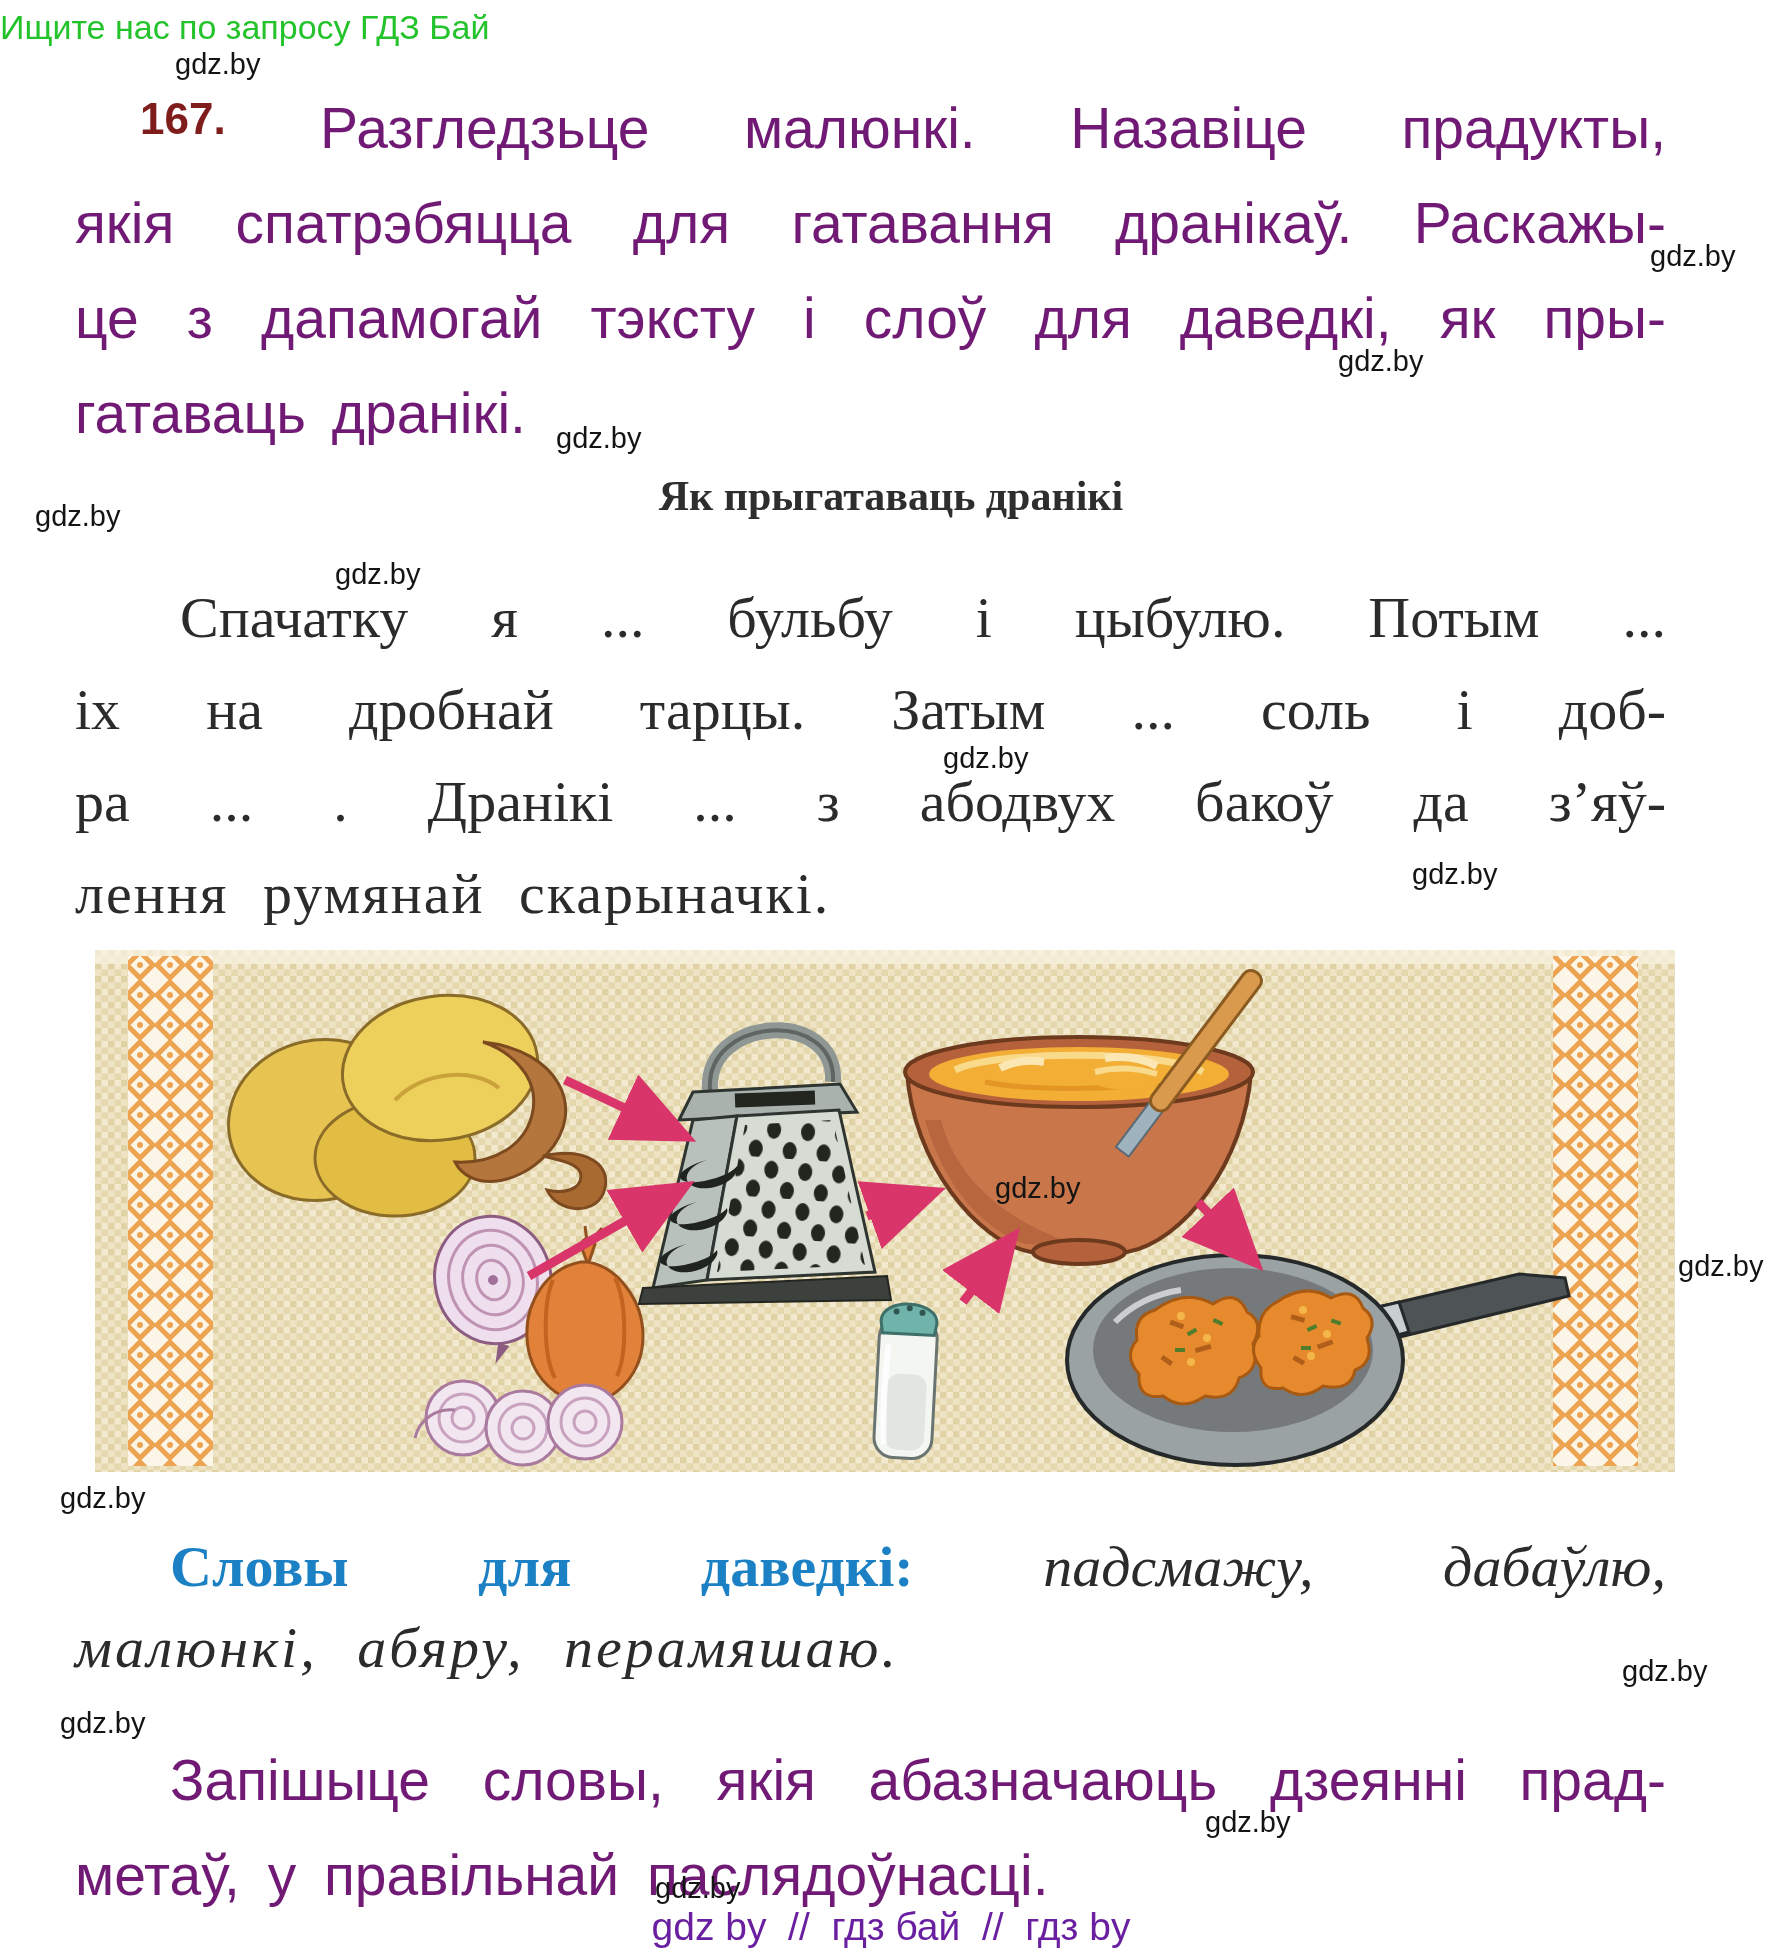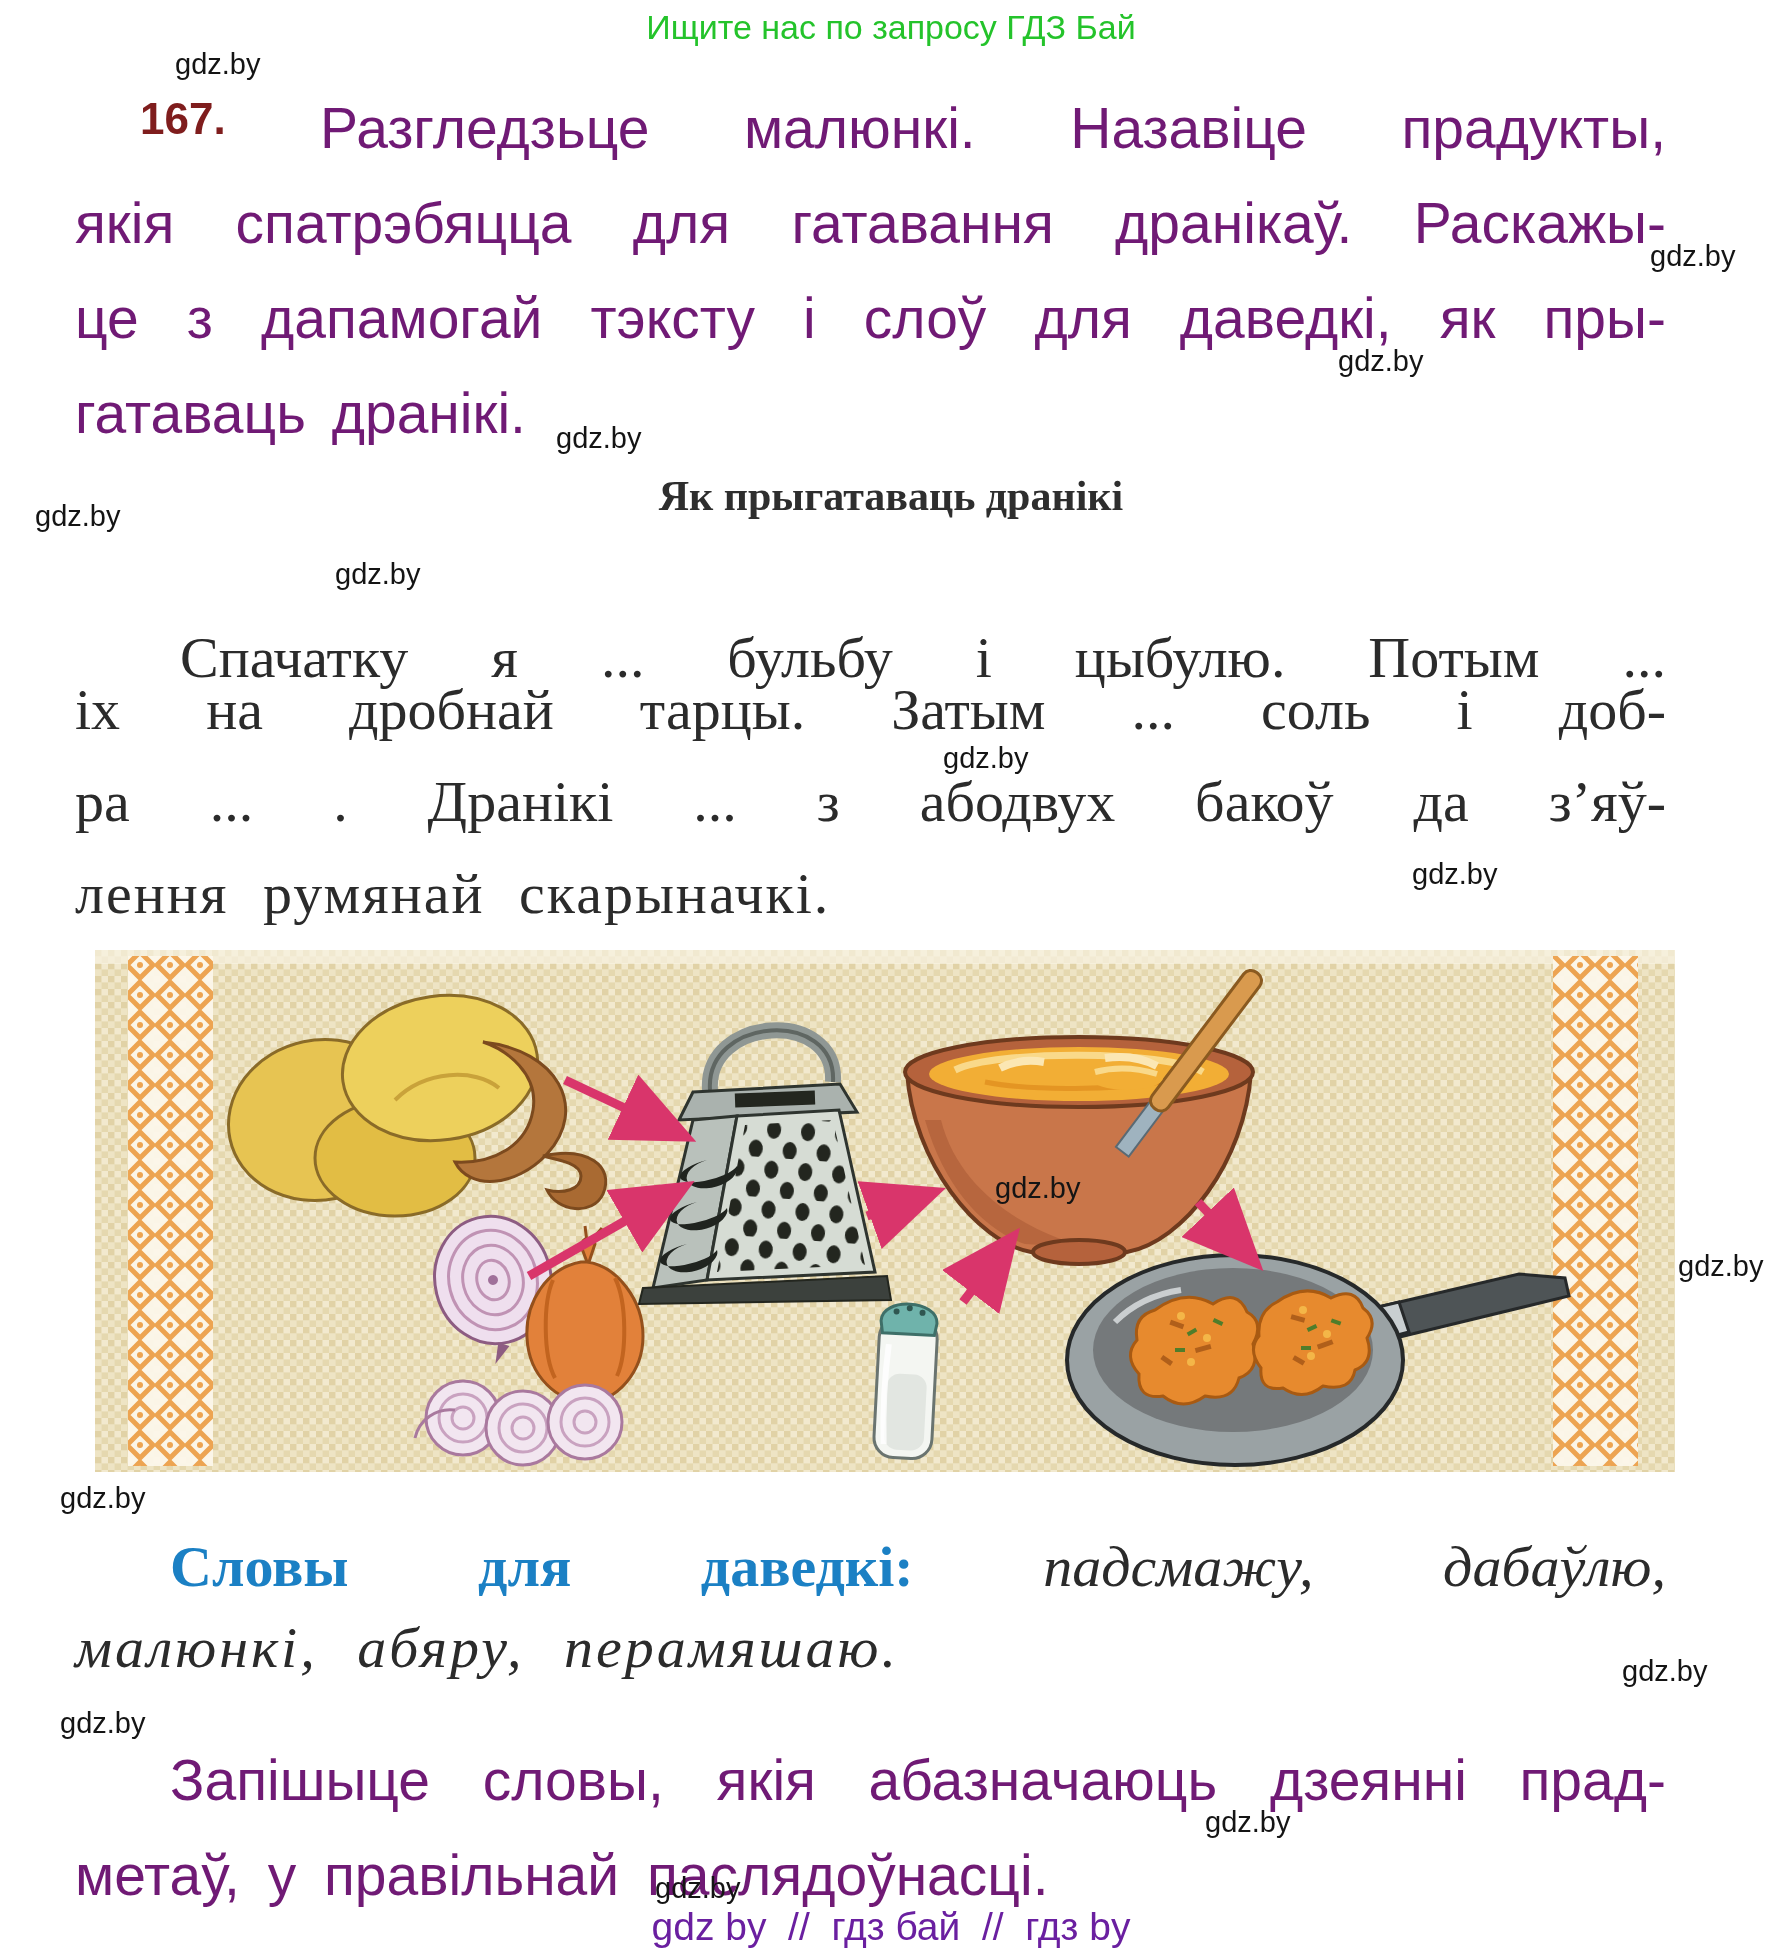--- a/index.html
+++ b/index.html
@@ -1,19 +1,19 @@
 <!DOCTYPE html>
 <html><head>
 <meta charset="utf-8">
 <style>
   html,body{margin:0;padding:0;background:#ffffff;}
   body{width:1782px;height:1959px;position:relative;overflow:hidden;
        font-family:"Liberation Sans",sans-serif;}
   .abs{position:absolute;}
-  .promo{top:8px;left:0;right:0;text-align:center;font-size:34px;color:#24c32b;}
+  .promo{top:8px;left:0;right:0;text-align:left;font-size:34px;color:#24c32b;}
   .wm{font-size:29px;color:#141414;white-space:nowrap;z-index:6;}
   .exnum{left:140px;top:94px;font-size:44px;font-weight:bold;color:#7f1d1d;}
   .sansline{font-size:57px;color:#701a75;line-height:1.15;white-space:nowrap;}
   .just{white-space:normal;text-align:justify;text-align-last:justify;}
   .serifline{font-family:"Liberation Serif",serif;font-size:58px;color:#2b2b2b;
              line-height:1.1;white-space:nowrap;}
   .heading{left:0;right:0;text-align:center;top:472px;
            font-family:"Liberation Serif",serif;font-size:42px;font-weight:bold;color:#2e2e2e;}
   .refblue{color:#1b80c4;font-weight:bold;}
   .refitalic{font-style:italic;}
@@ -41,21 +41,21 @@
 <div class="abs wm" style="left:1205px;top:1806px;">gdz.by</div>
 <div class="abs wm" style="left:655px;top:1872px;">gdz.by</div>
 
 <div class="abs exnum">167.</div>
 <div class="abs sansline just" style="left:320px;top:96px;width:1346px;">Разгледзьце малюнкі. Назавіце прадукты,</div>
 <div class="abs sansline just" style="left:75px;top:191px;width:1591px;">якія спатрэбяцца для гатавання дранікаў. Раскажы-</div>
 <div class="abs sansline just" style="left:75px;top:286px;width:1591px;">це з дапамогай тэксту і слоў для даведкі, як пры-</div>
 <div class="abs sansline" style="left:75px;top:381px;word-spacing:10px;">гатаваць дранікі.</div>
 
 <div class="abs heading">Як прыгатаваць дранікі</div>
-<div class="abs serifline just" style="left:75px;top:586px;width:1591px;text-indent:105px;margin-top:40px;">Спачатку я ... бульбу і цыбулю. Потым ...</div>
+<div class="abs serifline just" style="left:75px;top:586px;width:1591px;text-indent:105px;">Спачатку я ... бульбу і цыбулю. Потым ...</div>
 <div class="abs serifline just" style="left:75px;top:678px;width:1591px;">іх на дробнай тарцы. Затым ... соль і доб-</div>
 <div class="abs serifline just" style="left:75px;top:770px;width:1591px;">ра ... . Дранікі ... з абодвух бакоў да з’яў-</div>
 <div class="abs serifline" style="left:75px;top:862px;word-spacing:18px;letter-spacing:2px;">лення румянай скарыначкі.</div>
 
 <svg class="abs illu" viewBox="0 0 1580 522">
   <defs>
     <pattern id="weave" width="13" height="13" patternUnits="userSpaceOnUse">
       <rect width="13" height="13" fill="#eadfbc"></rect>
       <rect x="0" y="0" width="6" height="6" fill="#dfd0a2"></rect>
       <rect x="7" y="7" width="6" height="6" fill="#e4d7ad"></rect>

